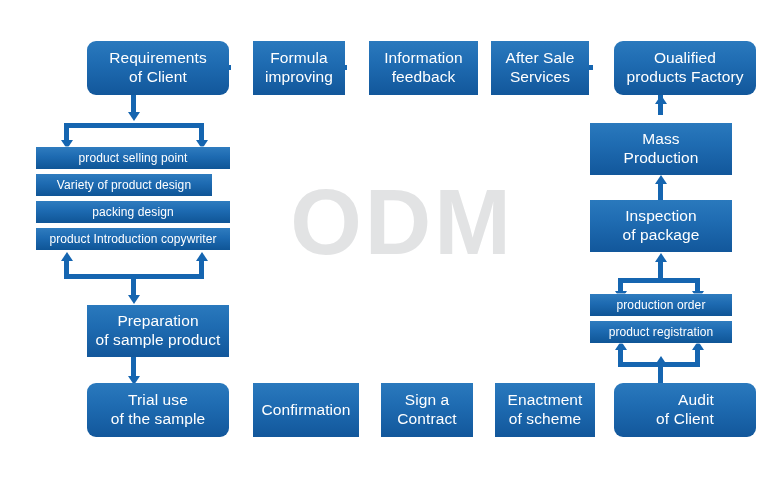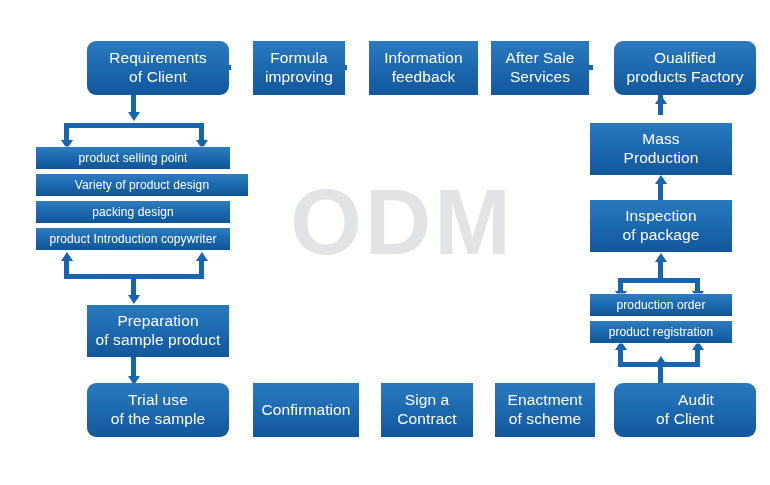--- a/index.html
+++ b/index.html
@@ -159,21 +159,21 @@
 
   <div class="line h" style="left:64px;  top:123px; width:140px;"></div>
   <div class="line v" style="left:64px;  top:123px; height:18px;"></div>
   <div class="arrow down" style="left:61px; top:140px;"></div>
   <div class="line v" style="left:199px; top:123px; height:18px;"></div>
   <div class="arrow down" style="left:196px; top:140px;"></div>
 
   <div class="node strip" style="left:36px; top:147px; width:194px; height:22px;">
     <span>product selling point</span>
   </div>
-  <div class="node strip" style="left:36px; top:174px; width:212px; height:22px;">
+  <div class="node strip" style="left:36px; top:174px; width:176px; height:22px;">
     <span>Variety of product design</span>
   </div>
   <div class="node strip" style="left:36px; top:201px; width:194px; height:22px;">
     <span>packing design</span>
   </div>
   <div class="node strip" style="left:36px; top:228px; width:194px; height:22px;">
     <span>product Introduction copywriter</span>
   </div>
 
   <div class="line h" style="left:64px; top:274px; width:140px;"></div>

